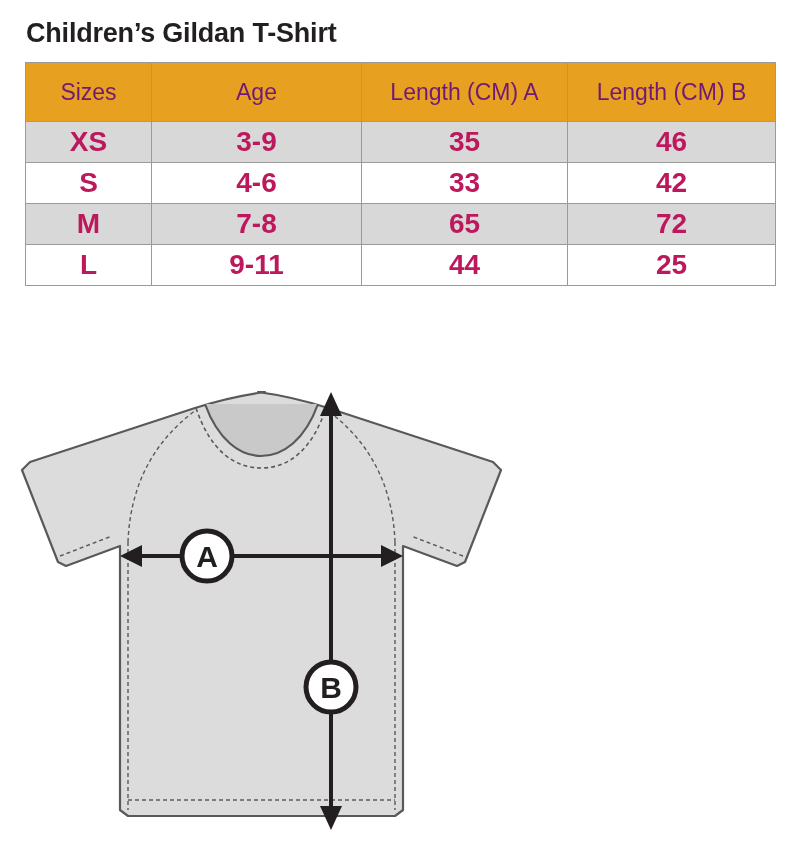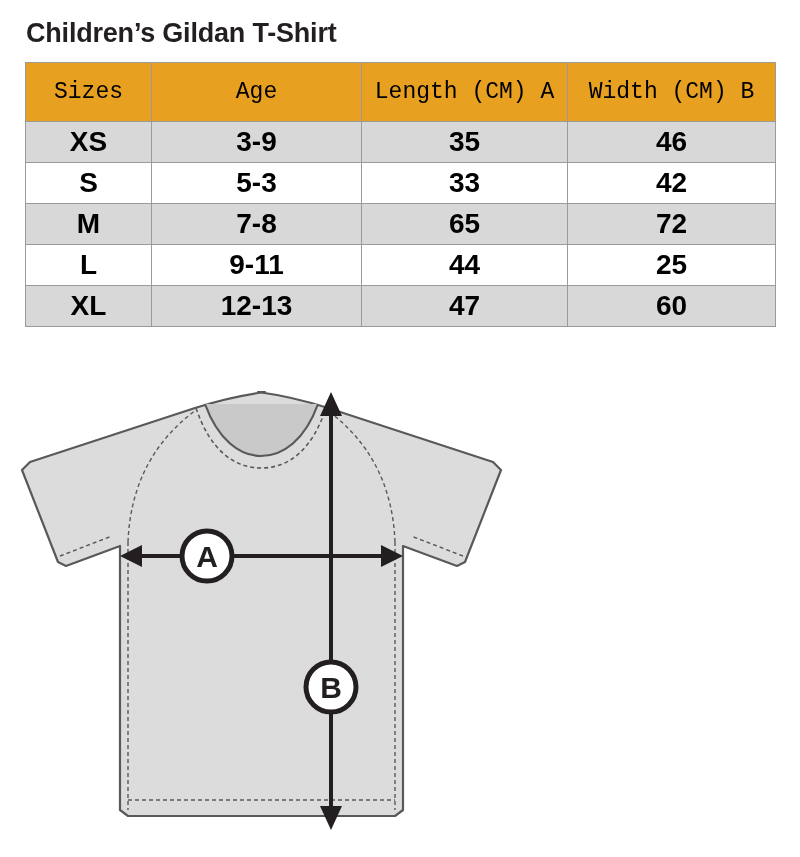--- a/index.html
+++ b/index.html
@@ -39,33 +39,32 @@
     table-layout: fixed;
   }
   table.size-chart th,
   table.size-chart td {
     border: 1px solid #9a9a9a;
     text-align: center;
     padding: 0;
   }
   table.size-chart thead th {
     background: #e8a020;
-    color: #000000;
+    color: #701a75;
     font-weight: normal;
     font-size: 23px;
     height: 58px;
     line-height: 58px;
-    font-family: Liberation Mono, monospace;
   }
   table.size-chart tbody td {
     font-size: 28px;
     font-weight: bold;
     height: 40px;
     line-height: 40px;
-    color: #000000;
+    color: #be185d;
     background: #ffffff;
   }
   table.size-chart tbody tr.alt td {
     background: #d8d8d8;
   }
   .col-size  { width: 126px; }
   .col-age   { width: 210px; }
   .col-width { width: 206px; }
   .col-len   { width: 208px; }
 
@@ -92,53 +91,47 @@
       <col class="col-size">
       <col class="col-age">
       <col class="col-width">
       <col class="col-len">
     </colgroup>
     <thead>
       <tr>
         <th>Sizes</th>
         <th>Age</th>
         <th>Length (CM) A</th>
-        <th>Width  (CM) B</th>
+        <th>Length  (CM) B</th>
       </tr>
     </thead>
     <tbody>
       <tr class="alt">
         <td>XS</td>
         <td>3-9</td>
         <td>35</td>
         <td>46</td>
       </tr>
       <tr>
         <td>S</td>
-        <td>5-3</td>
+        <td>4-6</td>
         <td>33</td>
         <td>42</td>
       </tr>
       <tr class="alt">
         <td>M</td>
         <td>7-8</td>
         <td>65</td>
         <td>72</td>
       </tr>
       <tr>
         <td>L</td>
         <td>9-11</td>
         <td>44</td>
         <td>25</td>
-      </tr>
-      <tr class="alt">
-        <td>XL</td>
-        <td>12-13</td>
-        <td>47</td>
-        <td>60</td>
       </tr>
     </tbody>
   </table>
 
   <div class="diagram">
     <svg width="800" height="487" viewBox="0 0 800 487" xmlns="http://www.w3.org/2000/svg">
 
       <g>
         <path d="M265,22
                  C250,24 220,30 195,38

